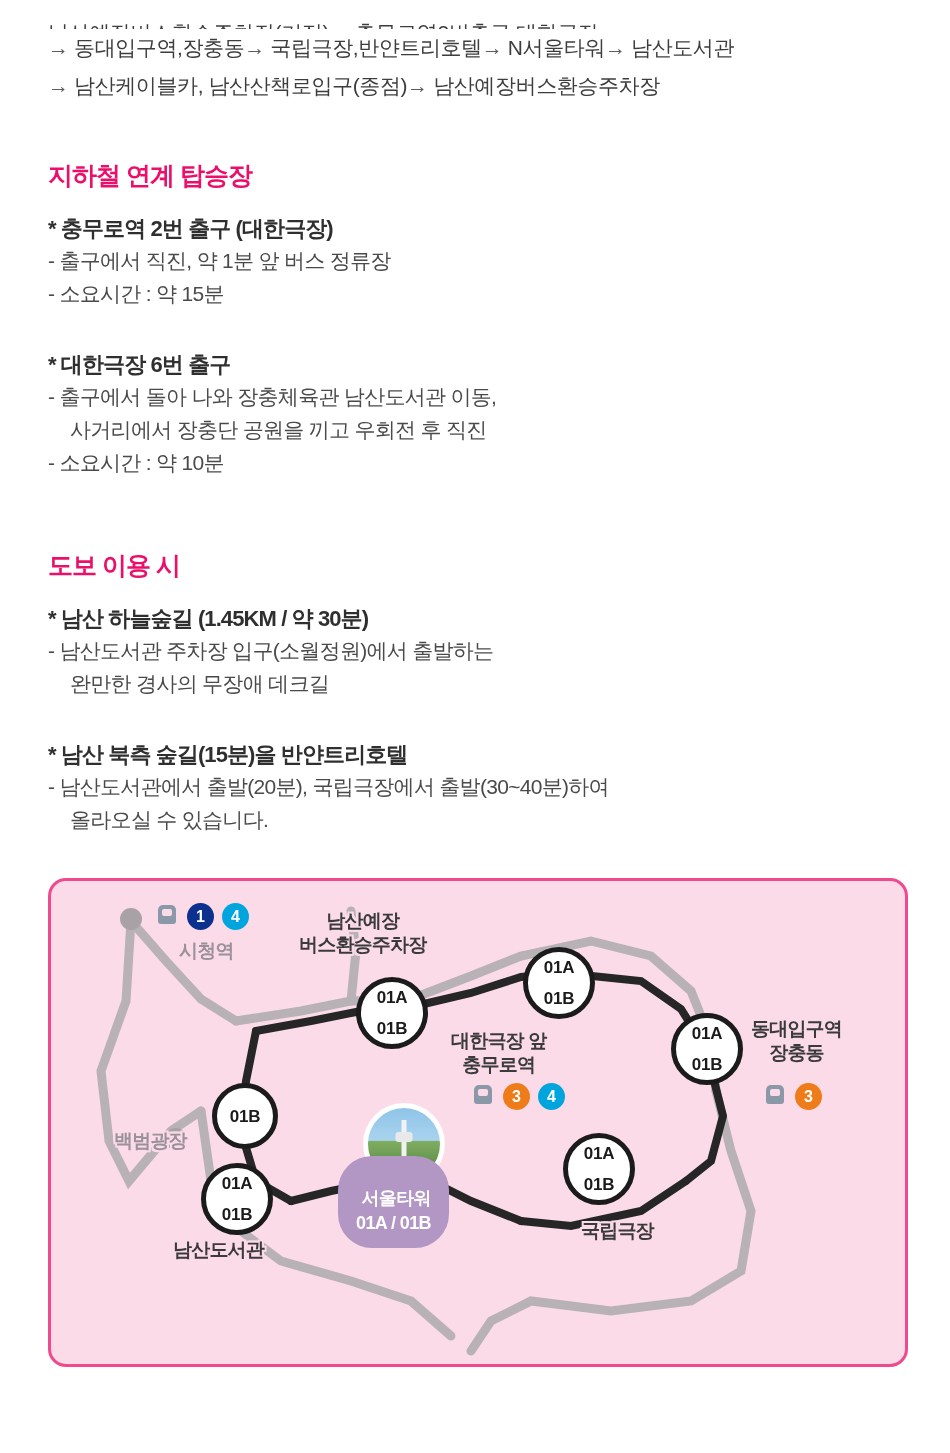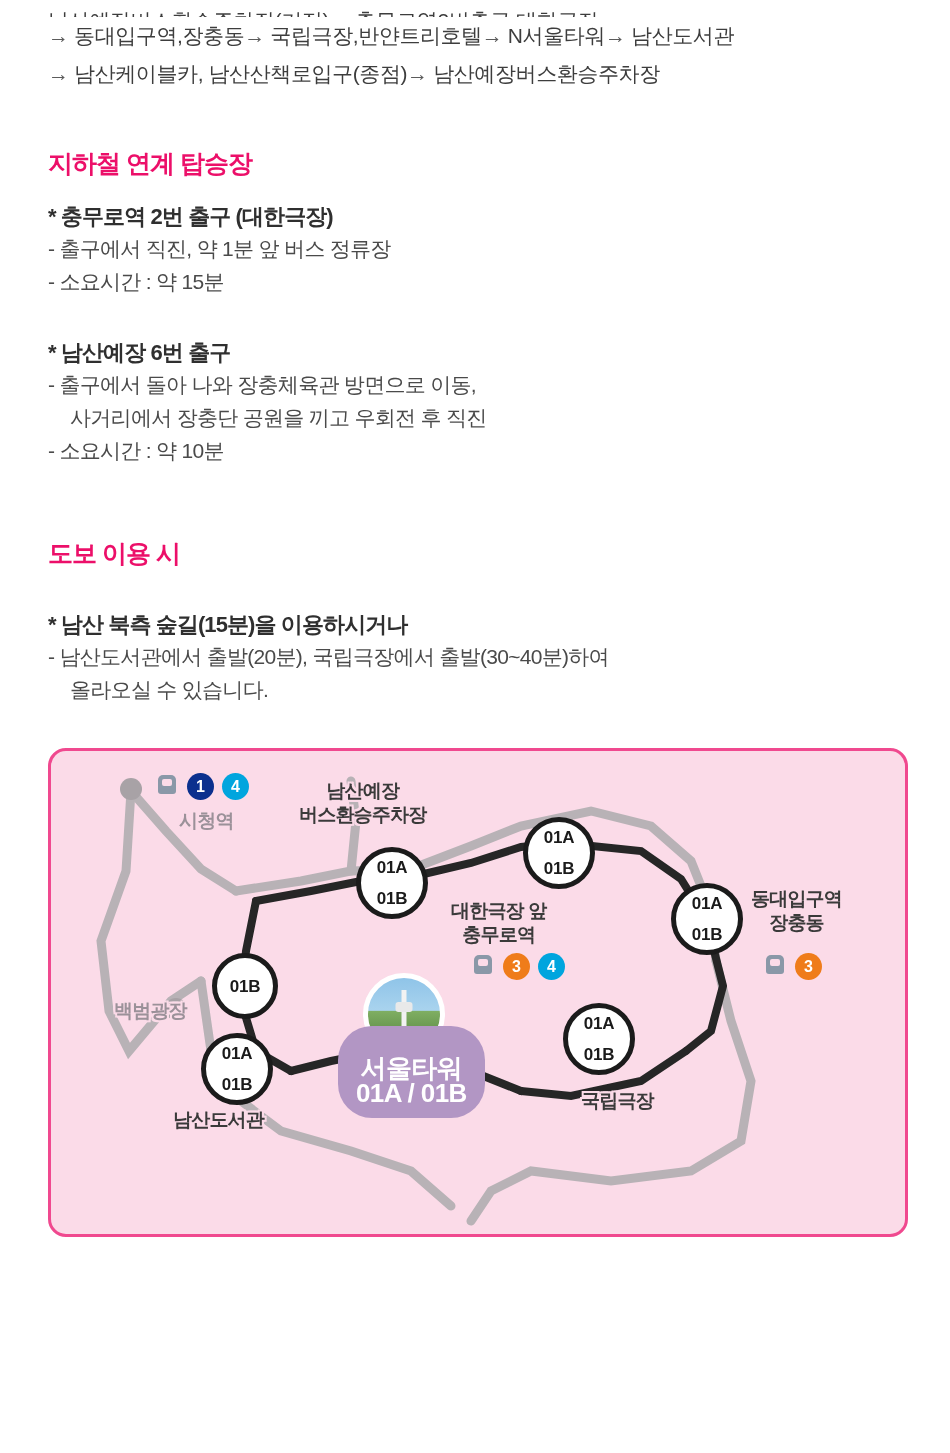--- a/index.html
+++ b/index.html
@@ -13,21 +13,21 @@
     position: relative;
     font-family: "Liberation Sans", sans-serif;
     color: #3b3b3b;
     overflow: hidden;
   }
   .page {
     position: relative;
     width: 950px;
     height: 1453px;
     box-sizing: border-box;
-    padding: 4px 48px;
+    padding: 16px 48px;
   }
 
   
   .route-block {
     padding-top: 0;
   }
   .route-line {
     font-size: 21px;
     line-height: 38px;
     color: #3d3d3d;
@@ -192,25 +192,25 @@
     transform: translateX(-50%);
     width: 17px; height: 10px;
     background: #e9e9e9;
     border-radius: 3px;
   }
   .tower-pill {
     position: absolute;
     background: #b296c4;
     border-radius: 34px;
     color: #ffffff;
-    text-align: center;
+    text-align: right;
     font-weight: bold;
     padding: 30px 18px 12px;
     line-height: 25px;
-    font-size: 26px;
+    font-size: 18px;
     letter-spacing: -0.6px;
     white-space: nowrap;
   }
 </style>
 </head>
 <body>
 
 <div class="page">
 
   <div class="route-block">
@@ -231,31 +231,36 @@
 
   <h2 class="sec-head" id="sec-subway-head">지하철 연계 탑승장</h2>
 
   <div class="item">
     <div class="item-title">* 충무로역 2번 출구 (대한극장)</div>
     <div class="item-line">- 출구에서 직진, 약 1분 앞 버스 정류장</div>
     <div class="item-line">- 소요시간 : 약 15분</div>
   </div>
 
   <div class="item gap-lg">
-    <div class="item-title">* 남산예장 6번 출구</div>
-    <div class="item-line">- 출구에서 돌아 나와 장충체육관 방면으로 이동,</div>
+    <div class="item-title">* 대한극장 6번 출구</div>
+    <div class="item-line">- 출구에서 돌아 나와 장충체육관 남산도서관 이동,</div>
     <div class="item-line indent">사거리에서 장충단 공원을 끼고 우회전 후 직진</div>
     <div class="item-line">- 소요시간 : 약 10분</div>
   </div>
 
   <h2 class="sec-head" id="sec-walk-head">도보 이용 시</h2>
 
+  <div class="item">
+    <div class="item-title">* 남산 하늘숲길 (1.45KM / 약 30분)</div>
+    <div class="item-line">- 남산도서관 주차장 입구(소월정원)에서 출발하는</div>
+    <div class="item-line indent">완만한 경사의 무장애 데크길</div>
+  </div>
 
   <div class="item gap-lg">
-    <div class="item-title">* 남산 북측 숲길(15분)을 이용하시거나</div>
+    <div class="item-title">* 남산 북측 숲길(15분)을 반얀트리호텔</div>
     <div class="item-line">- 남산도서관에서 출발(20분), 국립극장에서 출발(30~40분)하여</div>
     <div class="item-line indent">올라오실 수 있습니다.</div>
   </div>
 
   <div class="map-wrap">
     <div class="map-inner">
 
       <svg class="map-svg" viewBox="0 0 854 483">
 
         <path d="M80 40 L75 120 L50 190 L58 260 L78 300 L120 250 L150 230" fill="none" stroke="#b8b2b6" stroke-width="9" stroke-linecap="round"></path>

